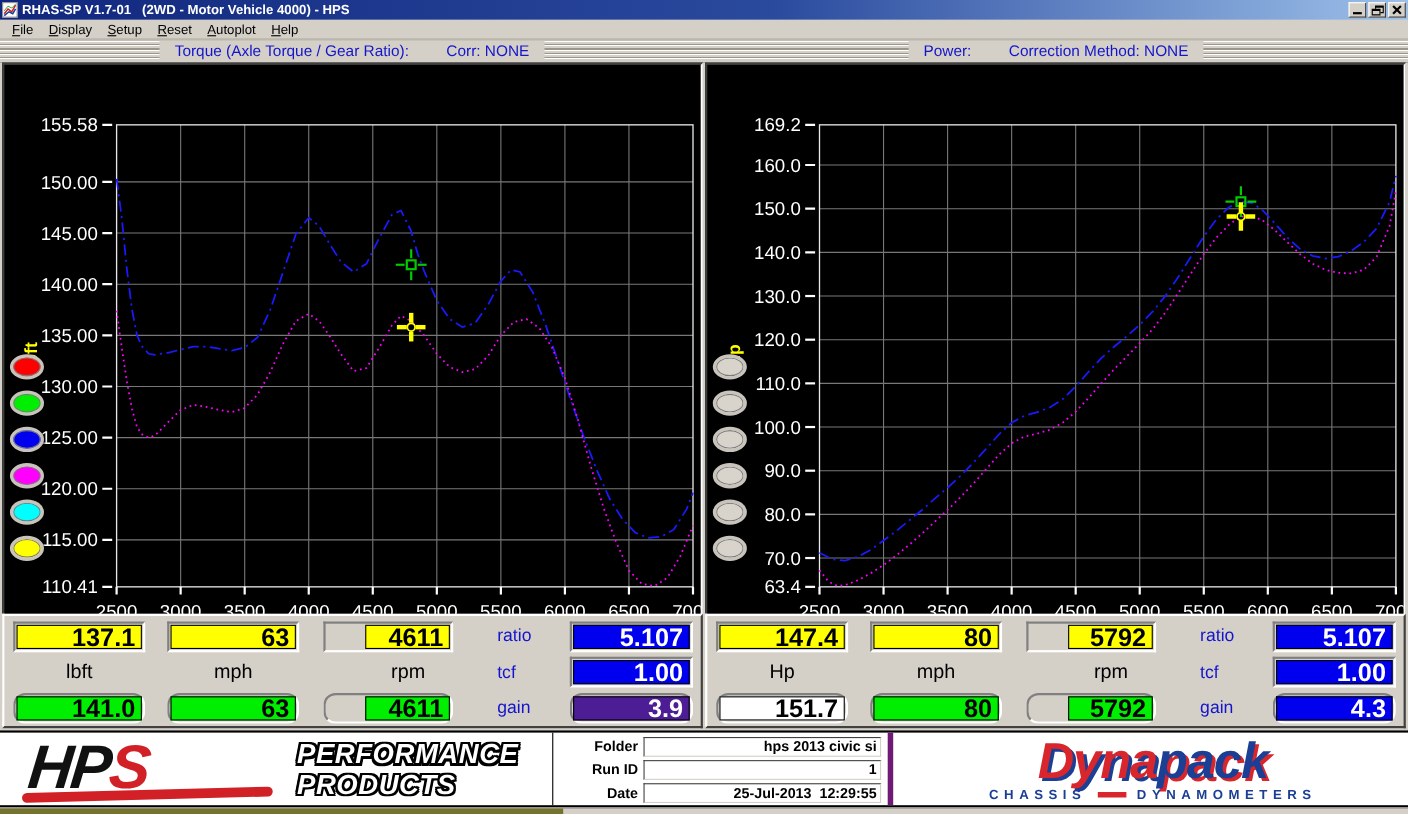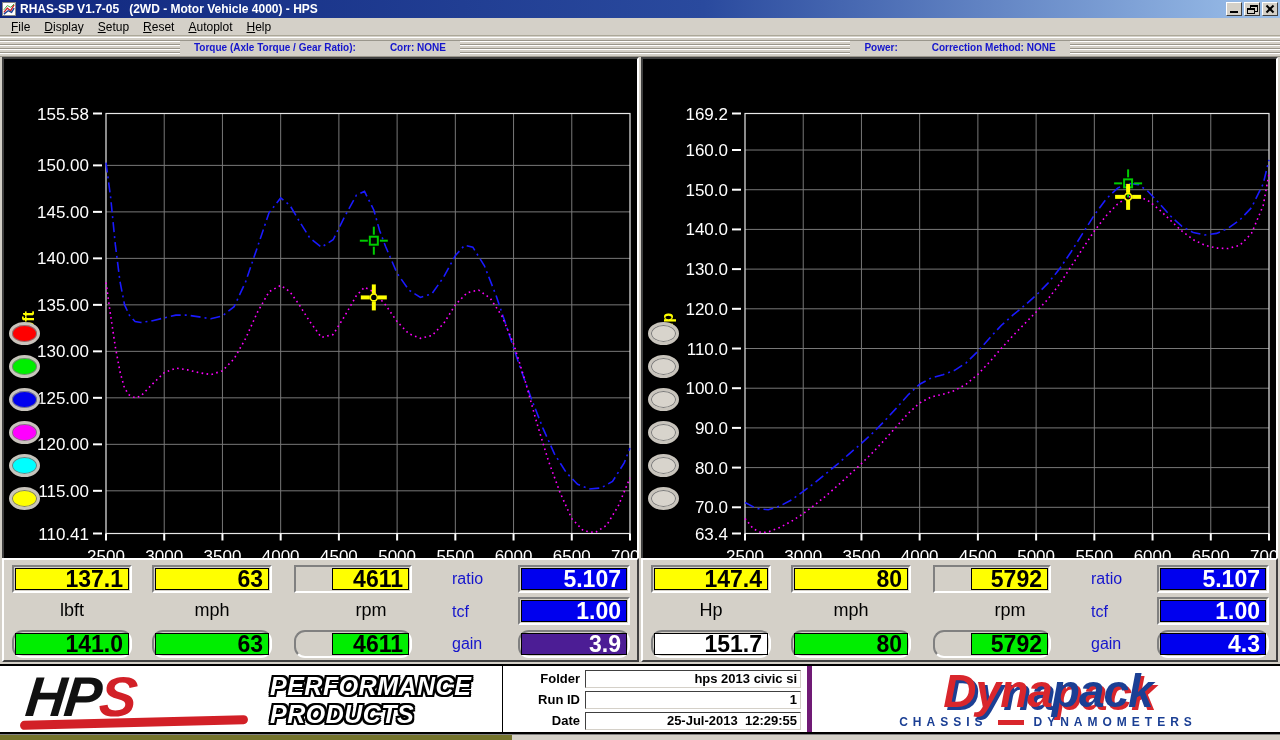--- a/index.html
+++ b/index.html
@@ -24,21 +24,21 @@
   .menubar{position:absolute;left:0;top:18px;width:1280px;height:18px;background:#d4d0c8;
     border-bottom:1px solid #aca899;display:flex;align-items:center;padding-left:4px;}
   .menu-item{display:inline-block;font-size:12px;color:#000;padding:1px 7px;cursor:default;}
   .menu-item::first-letter{text-decoration:underline;}
 
   
   .headerbar{position:absolute;left:0;top:37px;width:1280px;height:20px;
     background:repeating-linear-gradient(180deg,#ffffff 0 1px,#d4d0c8 1px 3px,#9a968c 3px 4px);}
   .headhalf{position:absolute;top:0;height:20px;text-align:center;}
   .headhalf.l{left:0;width:640px;} .headhalf.r{left:640px;width:640px;}
-  .headlabel{display:inline-block;background:#d4d0c8;padding:1px 14px 2px 14px;font-size:10px;font-weight:bold;color:#1414cc;white-space:pre;}
+  .headlabel{display:inline-block;background:#d4d0c8;padding:1px 14px 2px 14px;font-size:14px;font-weight:normal;color:#1414cc;white-space:pre;}
   .headlabel .gap{display:inline-block;width:34px;}
 
   
   .chart-panel{position:absolute;top:57px;width:637px;height:584px;background:#000;
     border:2px solid;border-color:#404040 #ffffff #ffffff #404040;}
   .chart-panel.left{left:2px;} .chart-panel.right{left:641px;}
   .chart-panel svg{position:absolute;left:0;top:0;width:100%;height:100%;}
   svg text{font-family:"Liberation Sans",sans-serif;}
   .btn-col{position:absolute;left:5px;top:263px;width:34px;height:200px;}
   .oval{position:absolute;left:0;width:31px;height:23px;border-radius:50%;
@@ -93,21 +93,21 @@
 
 <div id="app">
 
   <div class="titlebar">
     <svg class="app-icon" viewBox="0 0 14 14">
       <rect x="0" y="0" width="14" height="14" fill="#fff"></rect>
       <polyline points="1,11 5,6 9,9 13,2" fill="none" stroke="#d22027" stroke-width="1.6"></polyline>
       <polyline points="1,13 6,9 10,11 13,6" fill="none" stroke="#1b3f94" stroke-width="1.6"></polyline>
       <polyline points="1,8 5,3 9,5 13,1" fill="none" stroke="#2aa12a" stroke-width="1"></polyline>
     </svg>
-    <span class="title-text">RHAS-SP V1.7-05   (2WD - Motor Vehicle 4000) - HPS</span>
+    <span class="title-text">RHAS-SP V1.7-01   (2WD - Motor Vehicle 4000) - HPS</span>
     <div class="winbtns">
       <div class="winbtn">
           <div class="glyph-min"></div>
         </div>
       <div class="winbtn">
         <div class="glyph-restore-b"></div>
         <div class="glyph-restore-f"></div>
       </div>
       <div class="winbtn">
         <div class="glyph-x1"></div>

